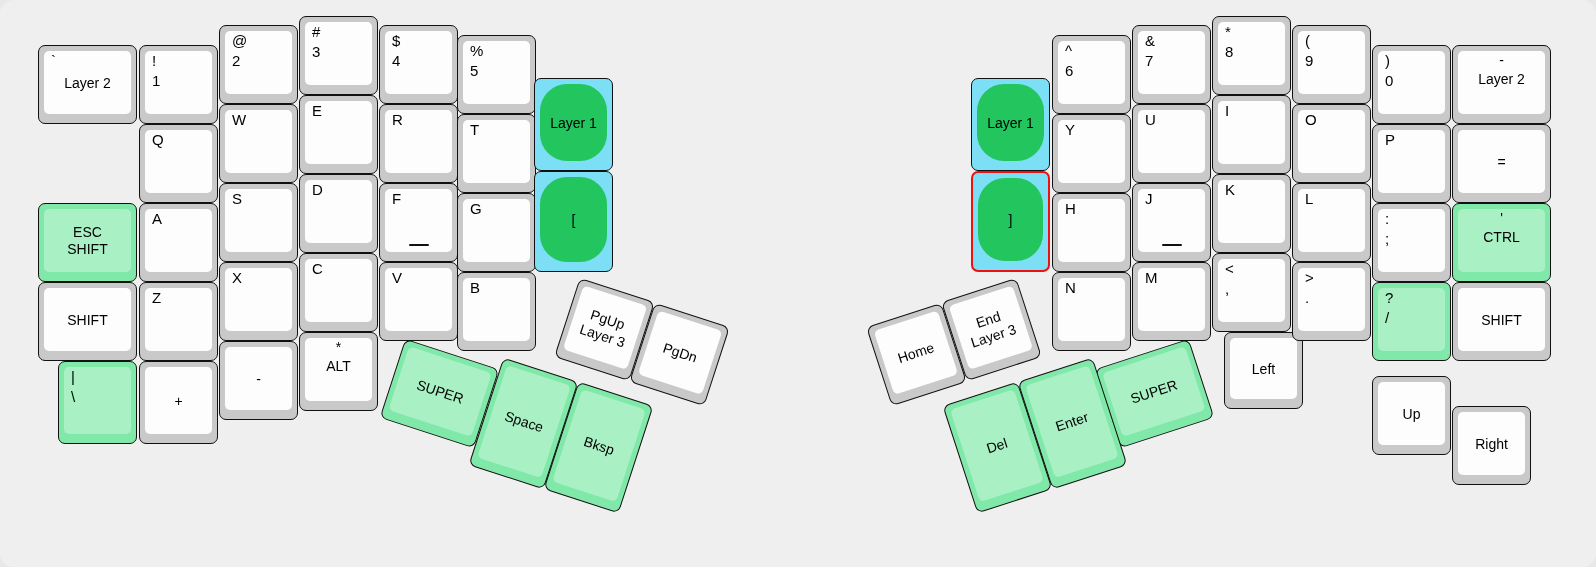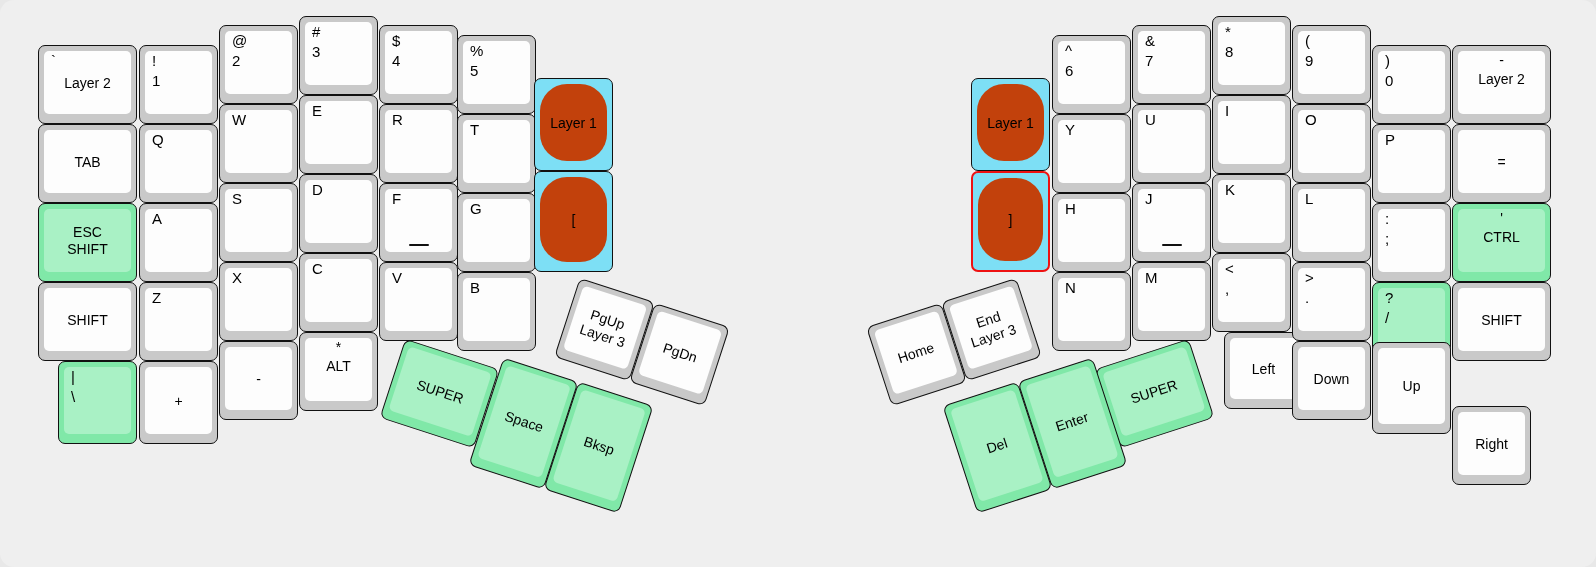--- a/index.html
+++ b/index.html
@@ -66,39 +66,34 @@
     width:20px;height:2px;margin-left:-10px;
     background:#111;border-radius:1px;
   }
 
   
   .key.white{background:#c9c9c9;}
   .key.white .cap{background:#fdfdfd;}
   .key.green{background:#80e8a8;}
   .key.green .cap{background:#a9f1c5;}
   .key.cyan{background:#7ddff5;}
-  .key.cyan .cap{background:#c2410c;border-radius:27px;}
+  .key.cyan .cap{background:#22c55e;border-radius:27px;}
   .key.sel{border-color:#ee1111;border-width:2px;}
 </style>
 </head>
 <body>
 
 <div id="panel">
   <div id="board">
       <div class="key white" style="left: 38px; top: 45px; width: 99px; height: 79px;">
         <div class="cap">
           <span class="tl">`</span>
           <span class="ctr">Layer 2</span>
         </div>
       </div>
-      <div class="key white" style="left: 38px; top: 124px; width: 99px; height: 79px;">
-        <div class="cap">
-          <span class="ctr">TAB</span>
-        </div>
-      </div>
       <div class="key green" style="left: 38px; top: 203px; width: 99px; height: 79px;">
         <div class="cap">
           <span class="ctr">ESC
 SHIFT</span>
         </div>
       </div>
       <div class="key white" style="left: 38px; top: 282px; width: 99px; height: 79px;">
         <div class="cap">
           <span class="ctr">SHIFT</span>
         </div>
@@ -362,25 +357,20 @@
         <div class="cap">
           <span class="tl">L</span>
         </div>
       </div>
       <div class="key white" style="left: 1292px; top: 262px; width: 79px; height: 79px;">
         <div class="cap">
           <span class="tl">&gt;</span>
           <span class="bl">.</span>
         </div>
       </div>
-      <div class="key white" style="left: 1292px; top: 341px; width: 79px; height: 79px;">
-        <div class="cap">
-          <span class="ctr">Down</span>
-        </div>
-      </div>
       <div class="key white" style="left: 1372px; top: 45px; width: 79px; height: 79px;">
         <div class="cap">
           <span class="tl">)</span>
           <span class="bl">0</span>
         </div>
       </div>
       <div class="key white" style="left: 1372px; top: 124px; width: 79px; height: 79px;">
         <div class="cap">
           <span class="tl">P</span>
         </div>
@@ -390,21 +380,21 @@
           <span class="tl">:</span>
           <span class="bl">;</span>
         </div>
       </div>
       <div class="key green" style="left: 1372px; top: 282px; width: 79px; height: 79px;">
         <div class="cap">
           <span class="tl">?</span>
           <span class="bl">/</span>
         </div>
       </div>
-      <div class="key white" style="left: 1372px; top: 342px; width: 79px; height: 92px;">
+      <div class="key white" style="left: 1372px; top: 376px; width: 79px; height: 79px;">
         <div class="cap">
           <span class="ctr">Up</span>
         </div>
       </div>
       <div class="key white" style="left: 1452px; top: 45px; width: 99px; height: 79px;">
         <div class="cap">
           <span class="top-ctr">-</span>
           <span class="mid-ctr">Layer 2</span>
         </div>
       </div>

